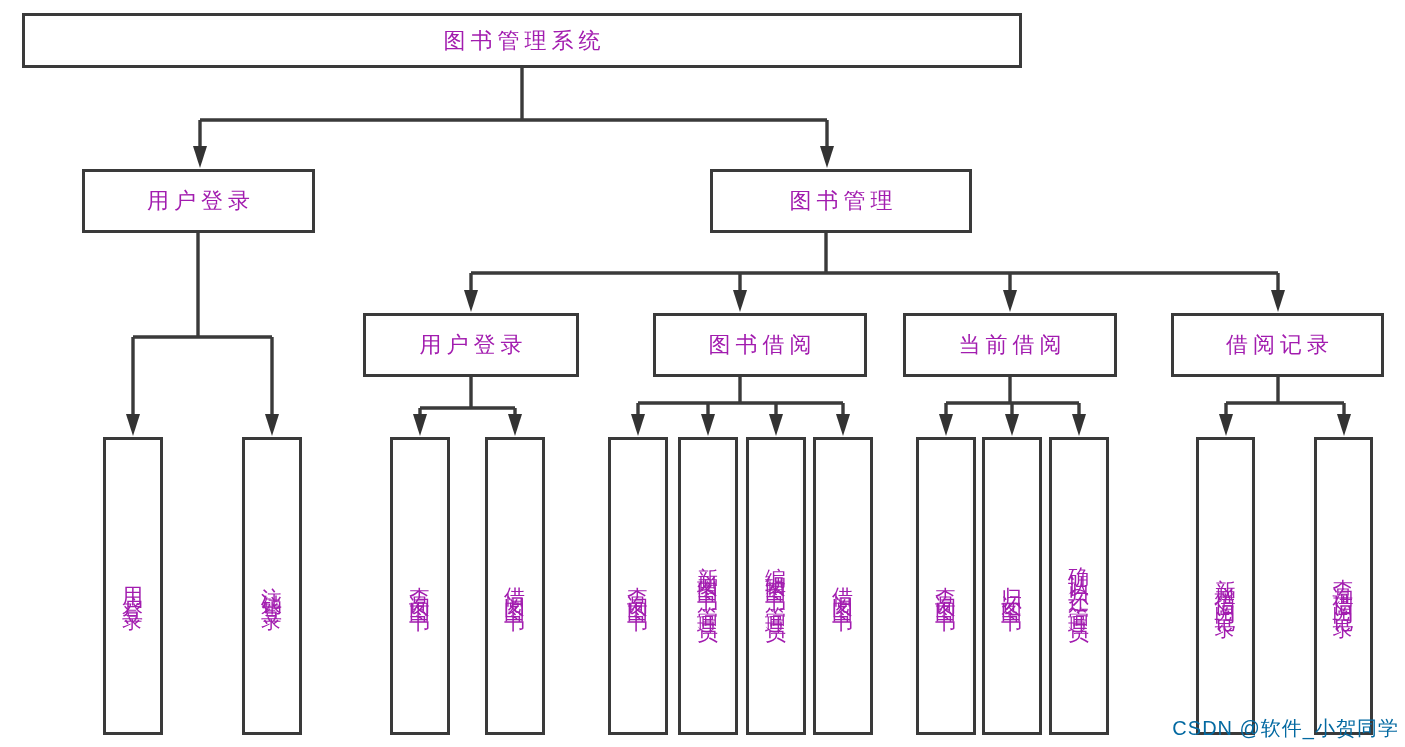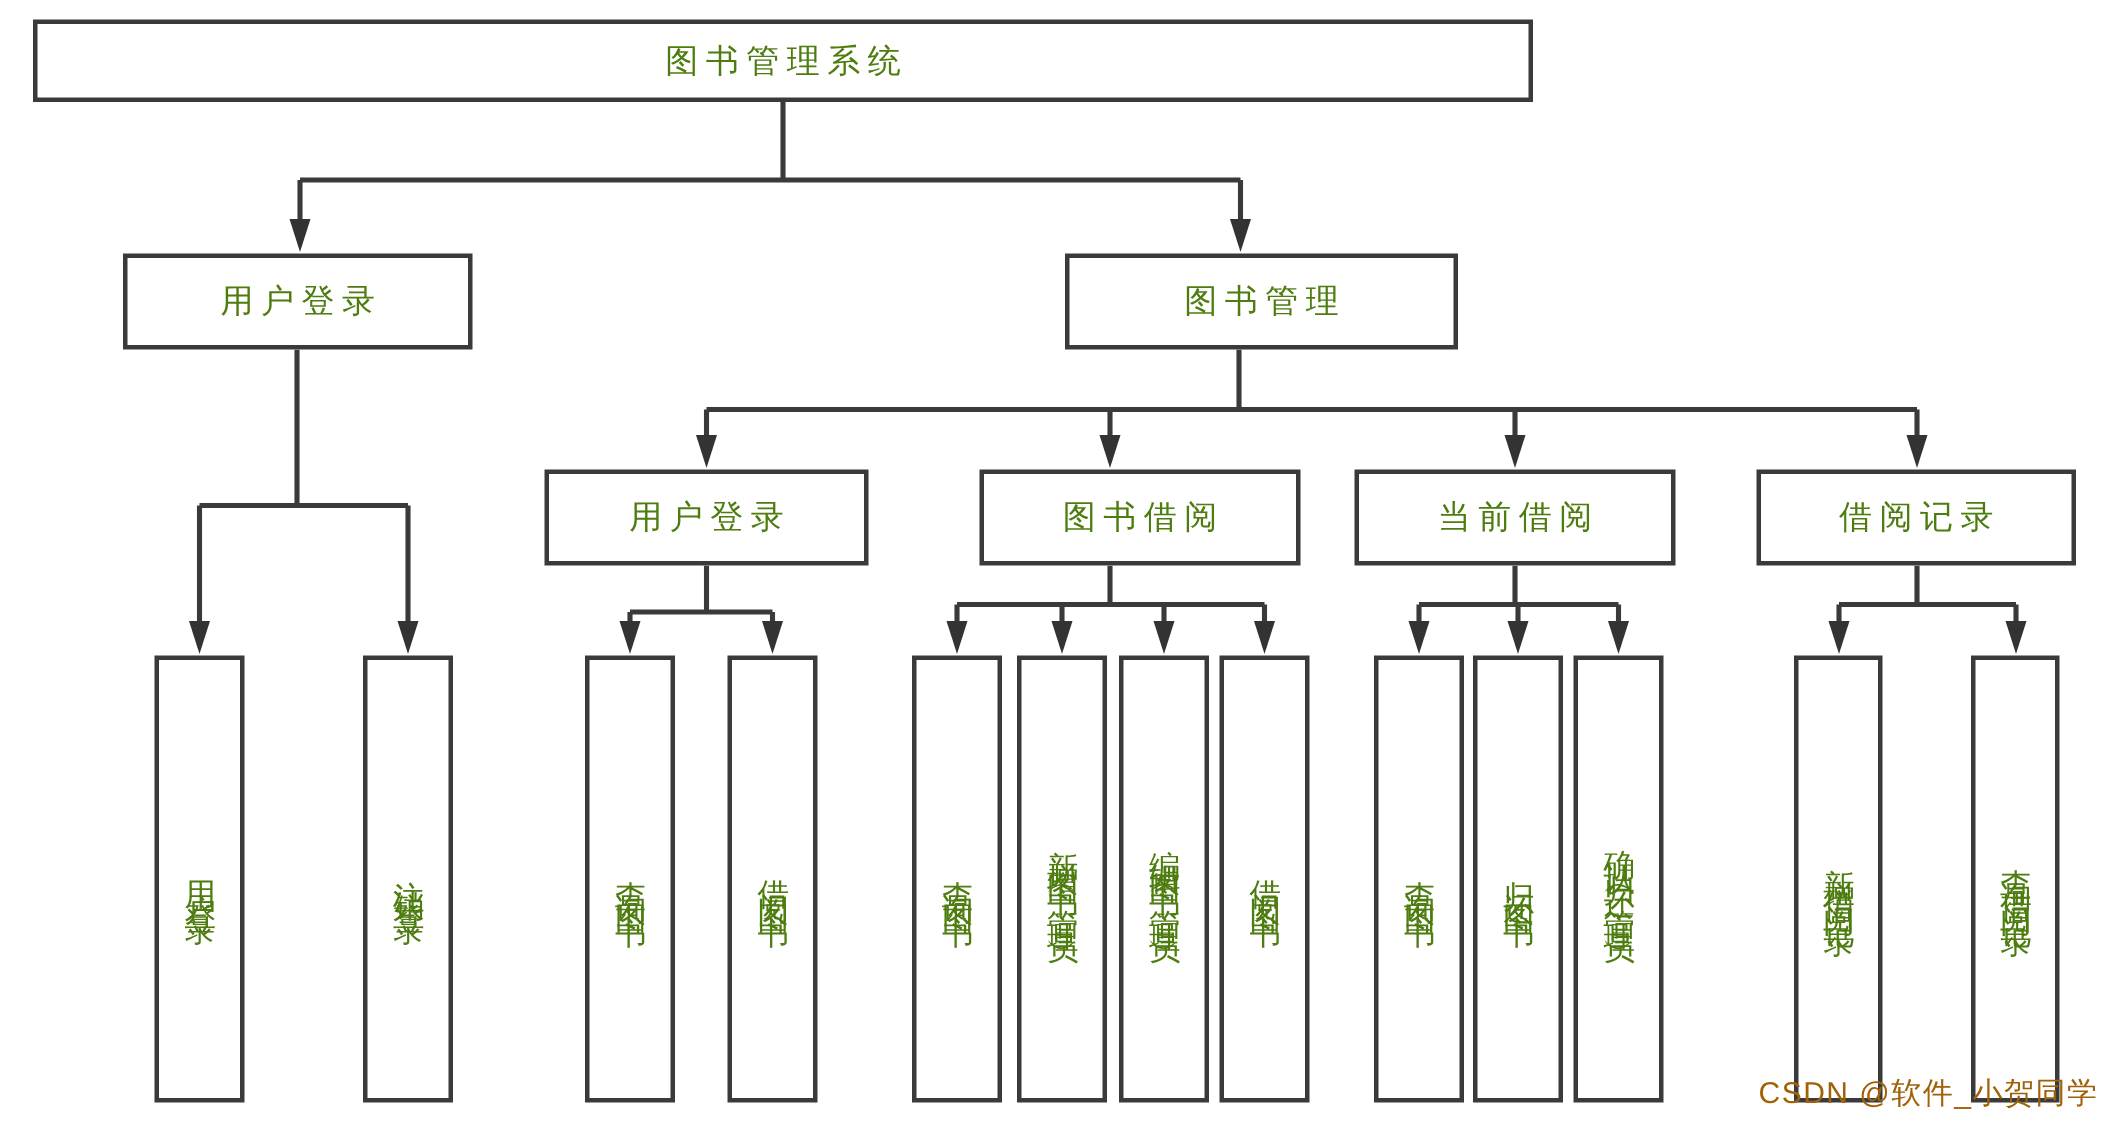--- a/index.html
+++ b/index.html
@@ -12,41 +12,41 @@
   }
   #wires{position:absolute;left:0;top:0;z-index:0;}
   #wires path{stroke:#3a3a3a;stroke-width:3.4;fill:none;}
   #wires polygon{fill:#333333;stroke:none;}
   .box{
     position:absolute;
     box-sizing:border-box;
     background:#ffffff;
     border:3px solid #3a3a3a;
     display:flex;align-items:center;justify-content:center;
-    color:#4d7c0f;
+    color:#a21caf;
     z-index:1;
   }
   .h-label{
     font-size:22px;
     letter-spacing:5px;
     text-indent:5px;
     white-space:nowrap;
   }
   .v-text{
     writing-mode:vertical-rl;
     text-orientation:upright;
     font-size:21px;
     letter-spacing:8px;
     line-height:1;
   }
   .watermark{
     position:absolute;
     right:6px;bottom:5px;
     font-size:20px;
-    color:#a16207;
+    color:#0369a1;
     letter-spacing:1px;
     z-index:2;
     white-space:nowrap;
   }
 </style>
 </head>
 <body>
 
 <div id="canvas">
 

